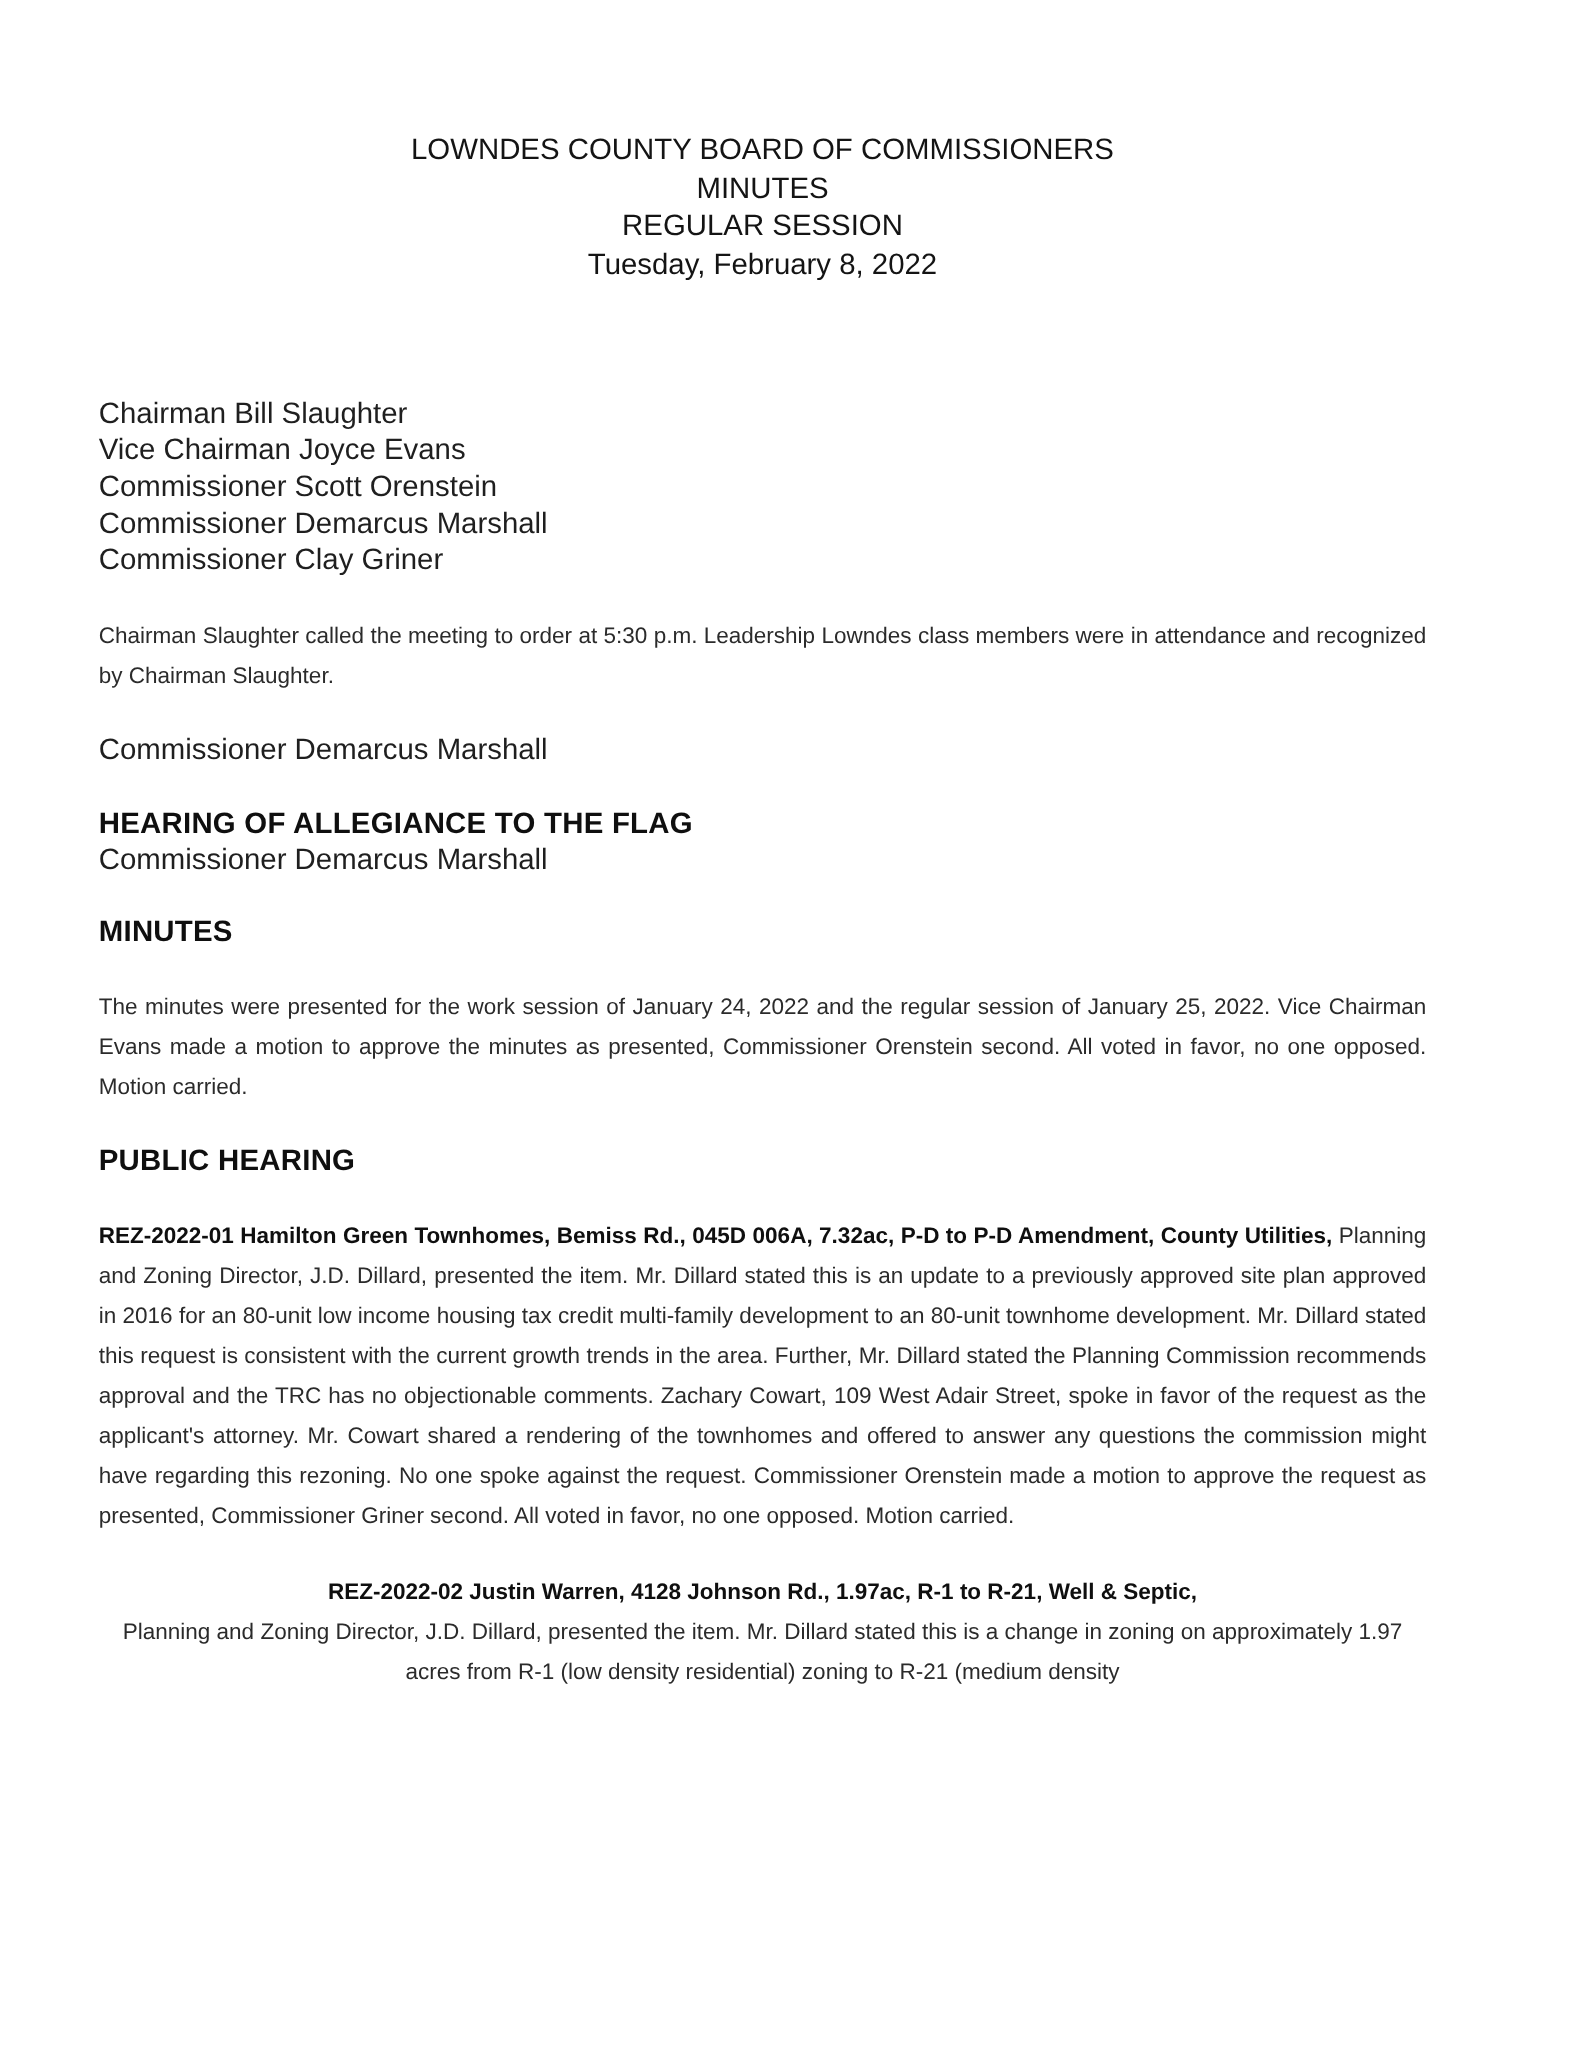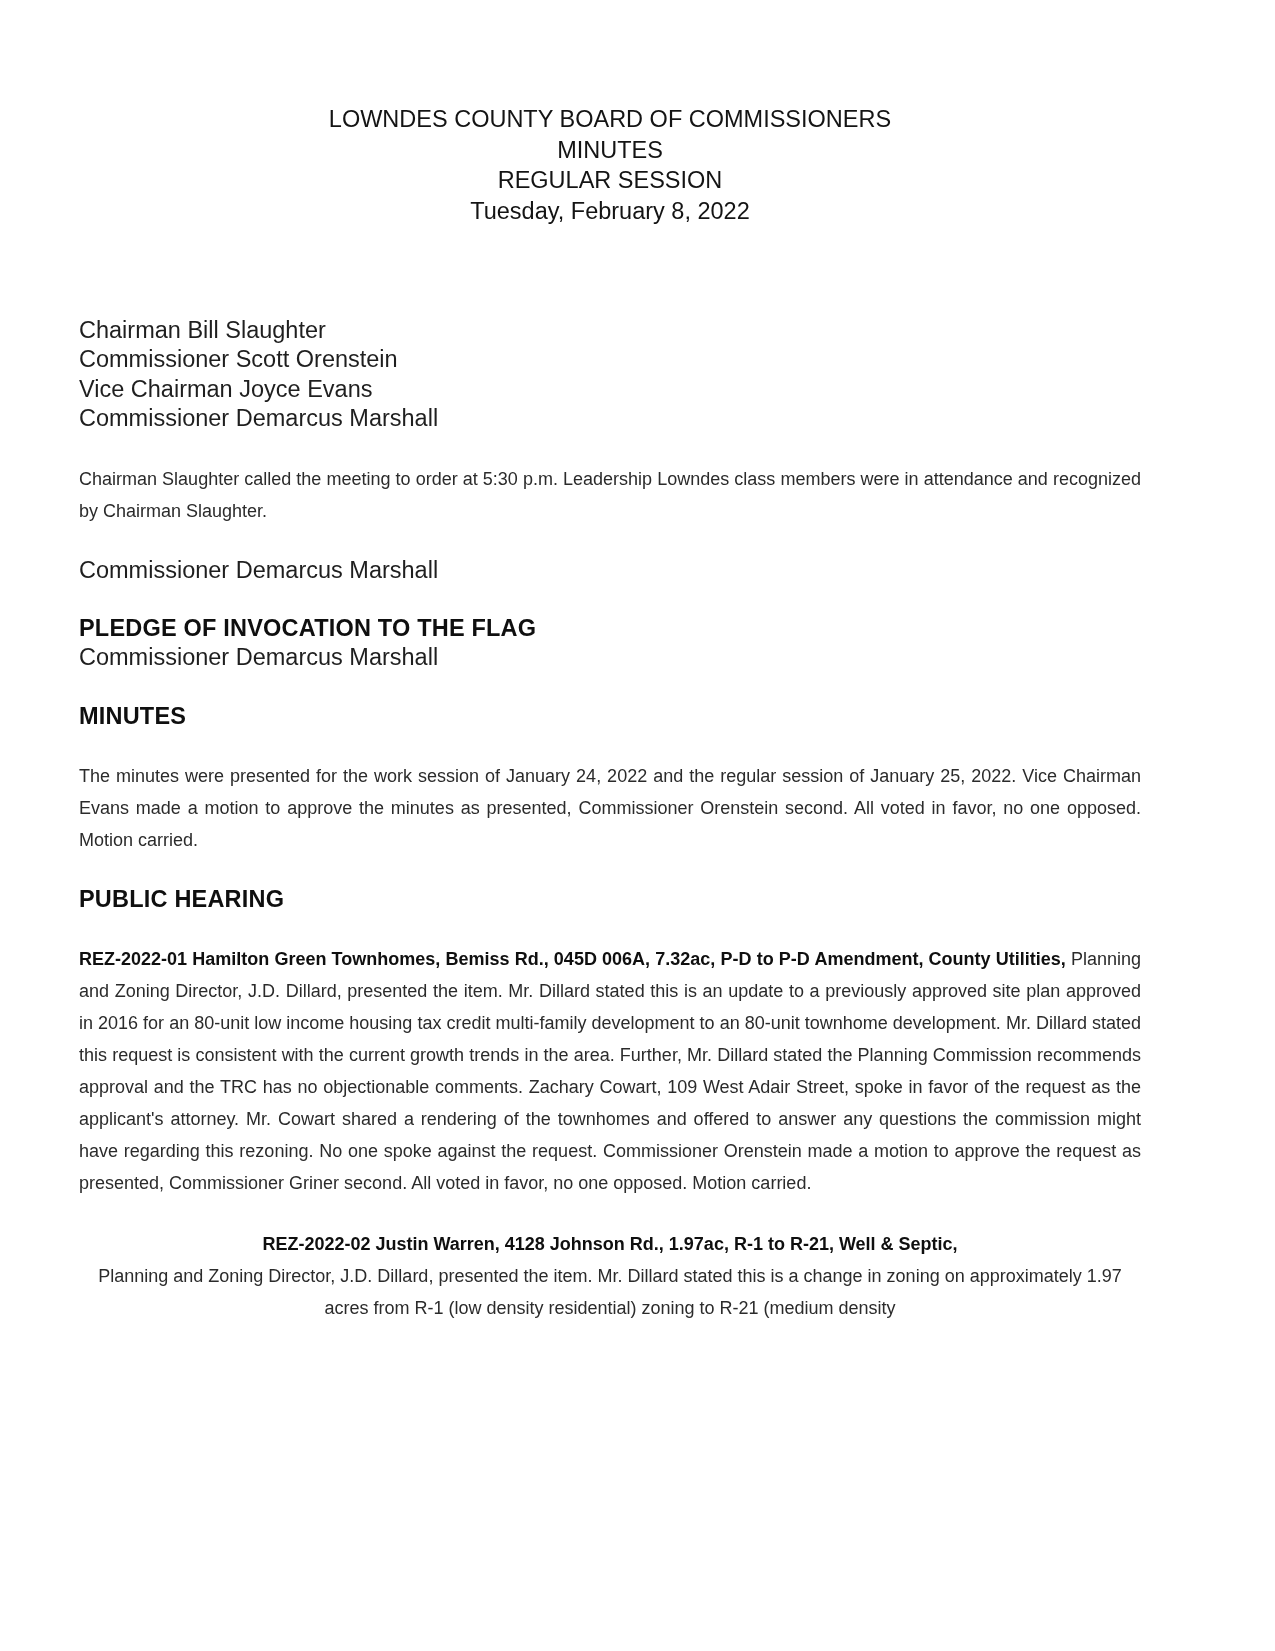--- a/index.html
+++ b/index.html
@@ -82,36 +82,37 @@
       <div>LOWNDES COUNTY BOARD OF COMMISSIONERS</div>
       <div>MINUTES</div>
       <div>REGULAR SESSION</div>
       <div>Tuesday, February 8, 2022</div>
     </div>
 
     <div class="spacer-after-header"></div>
 
     <div class="block roster">
       <div>Chairman Bill Slaughter</div>
+      <div>Vice Chairman Joyce Evans</div>
       <div>Commissioner Scott Orenstein</div>
-      <div>Vice Chairman Joyce Evans</div>
       <div>Commissioner Demarcus Marshall</div>
+      <div>Commissioner Clay Griner</div>
     </div>
 
     <div class="gap-md"></div>
 
     <p class="para">Chairman Slaughter called the meeting to order at 5:30 p.m.  Leadership Lowndes class members were in attendance and recognized by Chairman Slaughter.</p>
 
     <div class="gap-sm"></div>
 
     <div class="sub">Commissioner Demarcus Marshall</div>
 
     <div class="gap-sm"></div>
 
-    <div class="sec-head">PLEDGE OF INVOCATION TO THE FLAG</div>
+    <div class="sec-head">HEARING OF ALLEGIANCE TO THE FLAG</div>
     <div class="sub">Commissioner Demarcus Marshall</div>
 
     <div class="gap-sm"></div>
 
     <div class="sec-head">MINUTES</div>
 
     <div class="gap-sm"></div>
 
     <p class="para">The minutes were presented for the work session of January 24, 2022 and the regular session of January 25, 2022.  Vice Chairman Evans made a motion to approve the minutes as presented, Commissioner Orenstein second.  All voted in favor, no one opposed.  Motion carried.</p>
 

